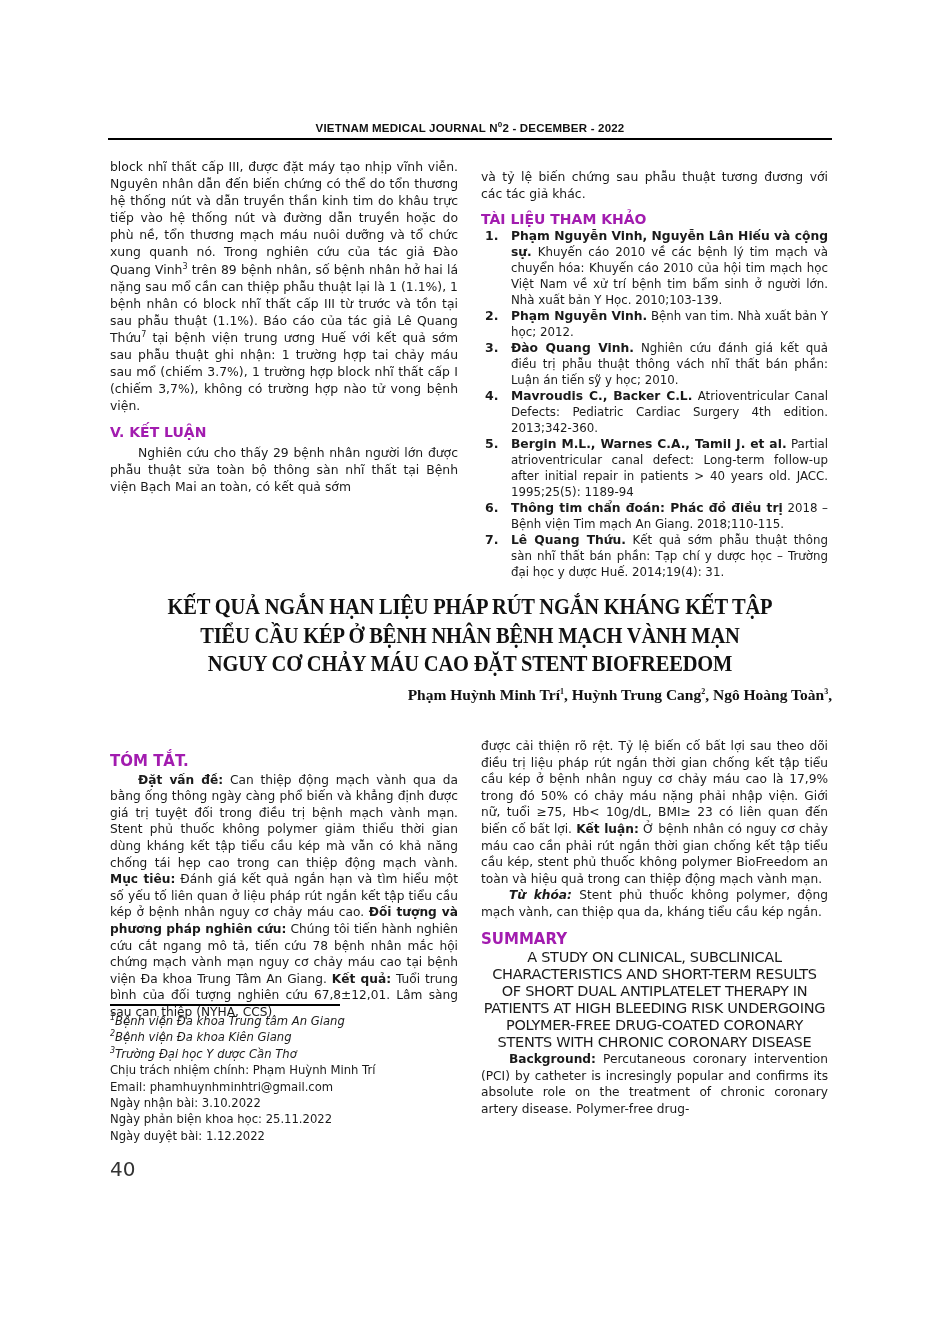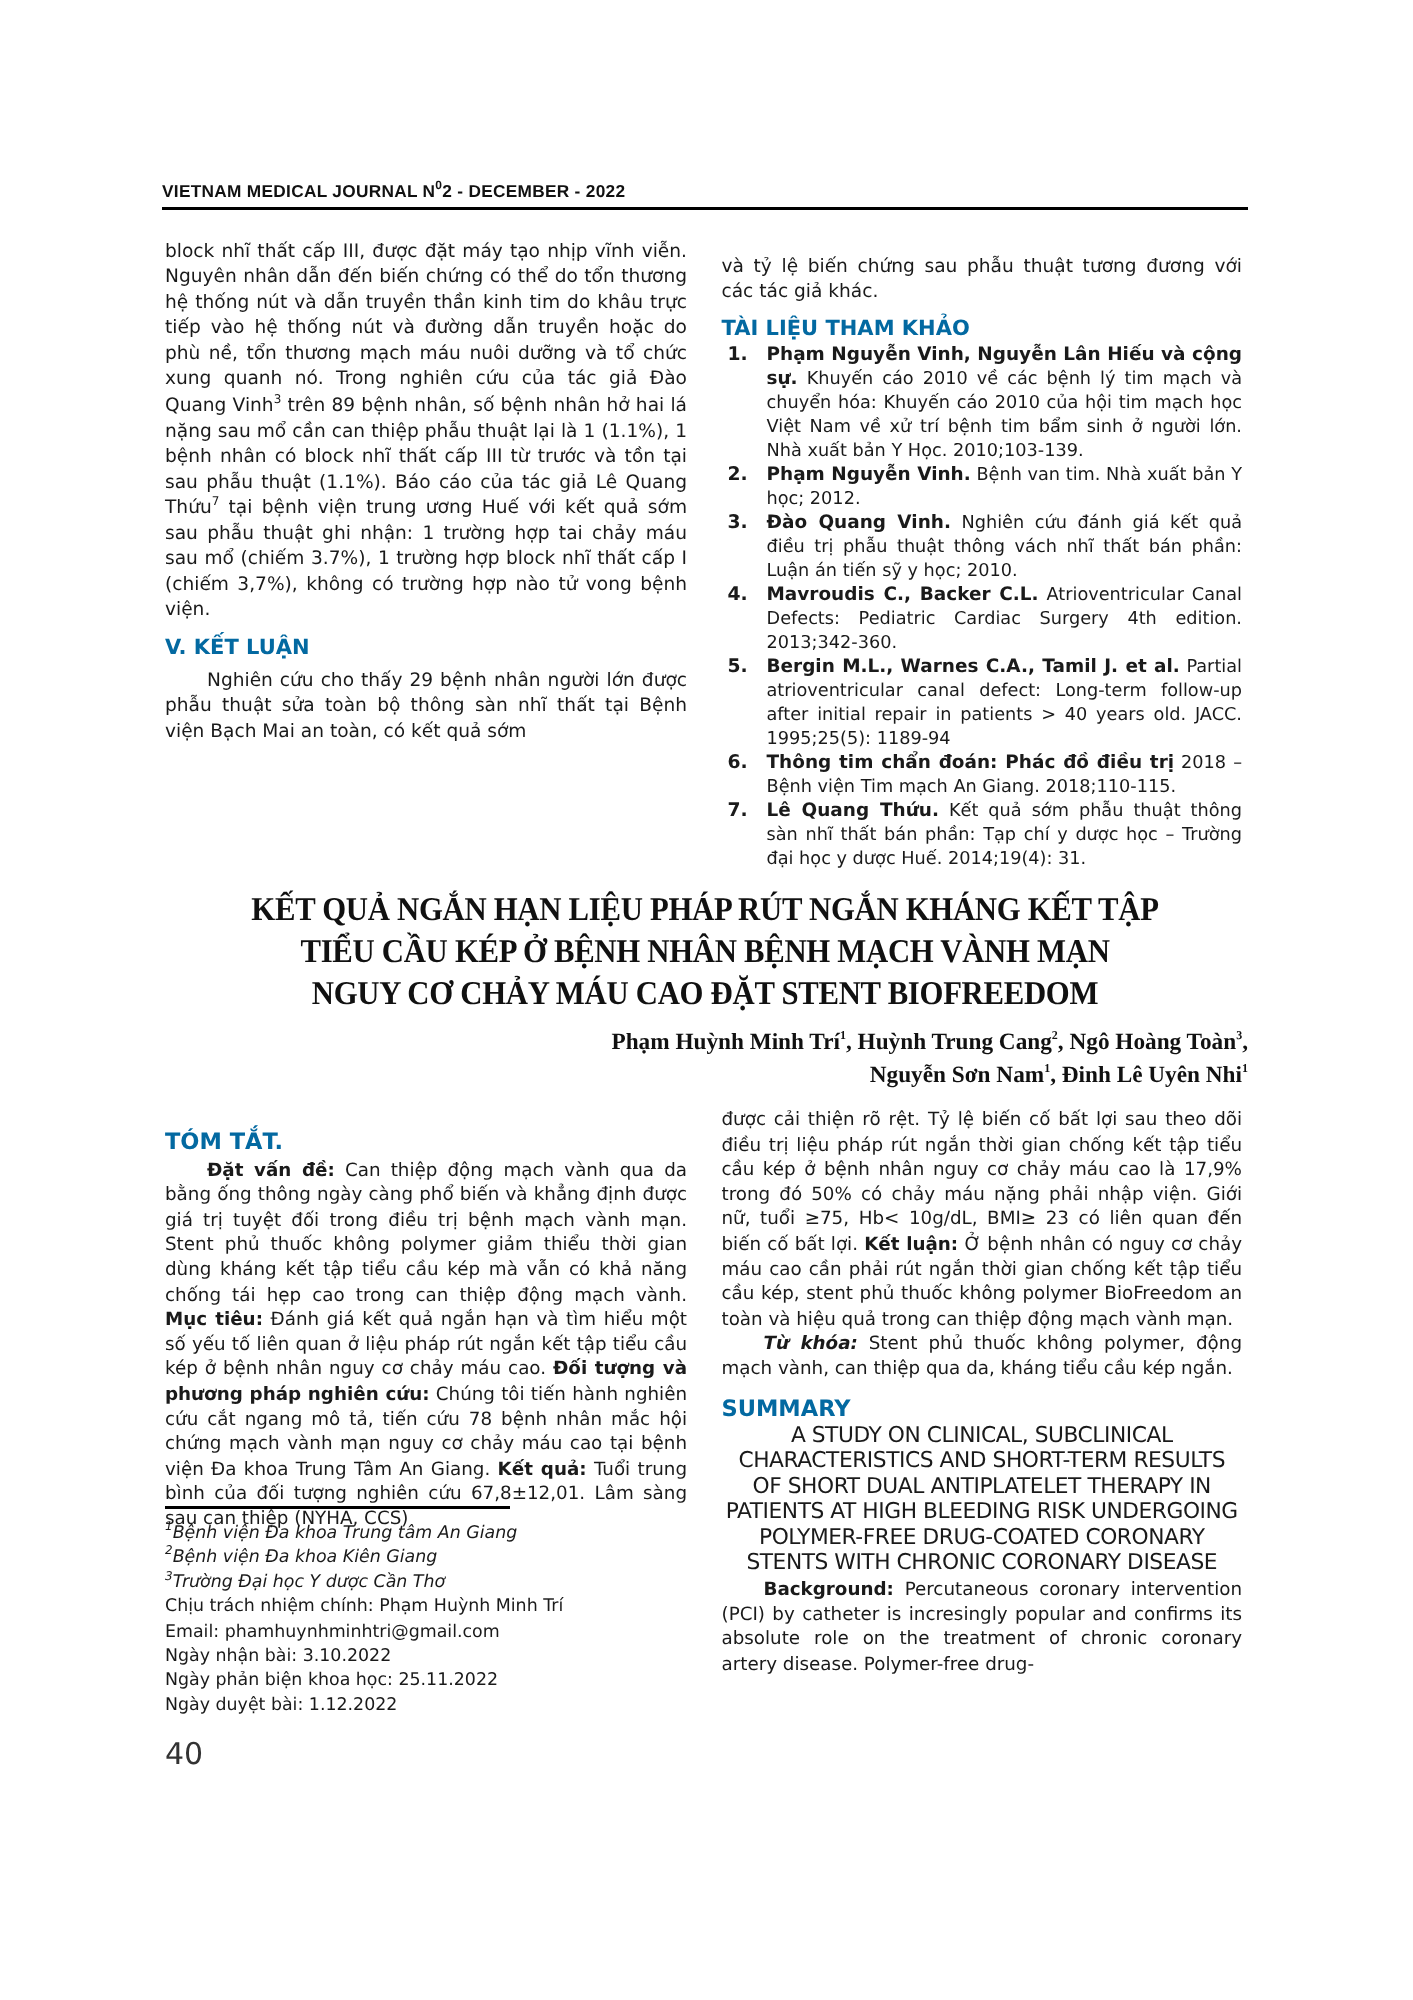--- a/index.html
+++ b/index.html
@@ -1,26 +1,26 @@
 <!DOCTYPE html>
 <html><head>
   <meta charset="utf-8">
   <style>
     html, body { margin: 0; padding: 0; background: #ffffff; }
     body { width: 942px; height: 1333px; position: relative; overflow: hidden; color: #111; }
 
-    .header { position: absolute; left: 108px; top: 122px; width: 724px; text-align: left;
+    .header { position: absolute; left: 108px; top: 122px; width: 724px; text-align: center;
       font-family: "Liberation Sans", sans-serif; font-weight: bold; font-size: 11.5px; letter-spacing: 0.2px; }
     .header sup { font-size: 8px; }
     .header-rule { position: absolute; left: 108px; top: 138px; width: 724px; height: 2px; background: #000; }
 
     .col { position: absolute; font-family: "DejaVu Sans", sans-serif; font-size: 12.4px; line-height: 17.1px; color: #1a1a1a; text-align: justify; }
     .col p { margin: 0; }
     .indent { text-indent: 28px; }
-    .h-sec { font-family: "DejaVu Sans", sans-serif; font-weight: bold; font-size: 14px; margin: 8px 0 2px 0; color: #0369a1; }
+    .h-sec { font-family: "DejaVu Sans", sans-serif; font-weight: bold; font-size: 14px; margin: 8px 0 2px 0; color: #a21caf; }
     sup { font-size: 8px; line-height: 0; }
 
     .refs { list-style: none; margin: 0; padding: 0; }
     .refs li { position: relative; padding-left: 30px; font-size: 11.8px; line-height: 16px; text-align: justify; }
     .refs li .num { position: absolute; left: 4px; top: 0; font-weight: bold; font-size: 12.5px; }
     .refs li b { font-size: 12.3px; }
 
     .title { position: absolute; left: 108px; top: 596px; width: 724px; text-align: center;
       font-family: "Liberation Serif", serif; font-weight: bold; font-size: 20.5px; line-height: 26px; letter-spacing: -0.2px; transform: scaleY(1.08); }
     .authors { position: absolute; left: 250px; top: 684px; width: 582px; text-align: right;
@@ -62,21 +62,20 @@
 </div>
 
 <div class="title">
   <div>KẾT QUẢ NGẮN HẠN LIỆU PHÁP RÚT NGẮN KHÁNG KẾT TẬP</div>
   <div>TIỂU CẦU KÉP Ở BỆNH NHÂN BỆNH MẠCH VÀNH MẠN</div>
   <div>NGUY CƠ CHẢY MÁU CAO ĐẶT STENT BIOFREEDOM</div>
 </div>
 
 <div class="authors">
   <div><span>Phạm Huỳnh Minh Trí</span><sup>1</sup>, <span>Huỳnh Trung Cang</span><sup>2</sup>, <span>Ngô Hoàng Toàn</span><sup>3</sup>,</div>
-  <div><span>Nguyễn Sơn Nam</span><sup>1</sup>, <span>Đinh Lê Uyên Nhi</span><sup>1</sup></div>
 </div>
 
 <div class="col" style="left:110px; top:737px; width:348px; font-size:12.2px; line-height:16.6px;">
   <div class="h-sec" style="margin-top:16px; font-size:15px;">TÓM TẮT.</div>
   <p class="indent"><b>Đặt vấn đề:</b><span> Can thiệp động mạch vành qua da bằng ống thông ngày càng phổ biến và khẳng định được giá trị tuyệt đối trong điều trị bệnh mạch vành mạn. Stent phủ thuốc không polymer giảm thiểu thời gian dùng kháng kết tập tiểu cầu kép mà vẫn có khả năng chống tái hẹp cao trong can thiệp động mạch vành. </span><b>Mục tiêu:</b><span> Đánh giá kết quả ngắn hạn và tìm hiểu một số yếu tố liên quan ở liệu pháp rút ngắn kết tập tiểu cầu kép ở bệnh nhân nguy cơ chảy máu cao. </span><b>Đối tượng và phương pháp nghiên cứu:</b><span> Chúng tôi tiến hành nghiên cứu cắt ngang mô tả, tiến cứu 78 bệnh nhân mắc hội chứng mạch vành mạn nguy cơ chảy máu cao tại bệnh viện Đa khoa Trung Tâm An Giang. </span><b>Kết quả:</b><span> Tuổi trung bình của đối tượng nghiên cứu 67,8±12,01. Lâm sàng sau can thiệp (NYHA, CCS)</span></p>
 </div>
 
 <div class="col" style="left:481px; top:738px; width:347px; font-size:12.2px; line-height:16.6px;">
   <p><span>được cải thiện rõ rệt. Tỷ lệ biến cố bất lợi sau theo dõi điều trị liệu pháp rút ngắn thời gian chống kết tập tiểu cầu kép ở bệnh nhân nguy cơ chảy máu cao là 17,9% trong đó 50% có chảy máu nặng phải nhập viện. Giới nữ, tuổi ≥75, Hb&lt; 10g/dL, BMI≥ 23 có liên quan đến biến cố bất lợi. </span><b>Kết luận:</b><span> Ở bệnh nhân có nguy cơ chảy máu cao cần phải rút ngắn thời gian chống kết tập tiểu cầu kép, stent phủ thuốc không polymer BioFreedom an toàn và hiệu quả trong can thiệp động mạch vành mạn.</span></p>
   <p class="indent"><b><i>Từ khóa:</i></b><span> Stent phủ thuốc không polymer, động mạch vành, can thiệp qua da, kháng tiểu cầu kép ngắn.</span></p>

